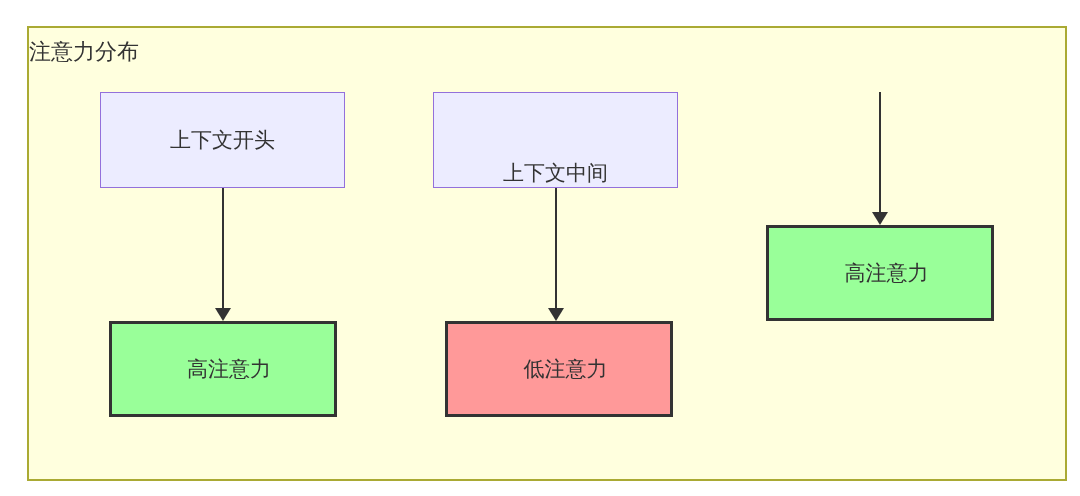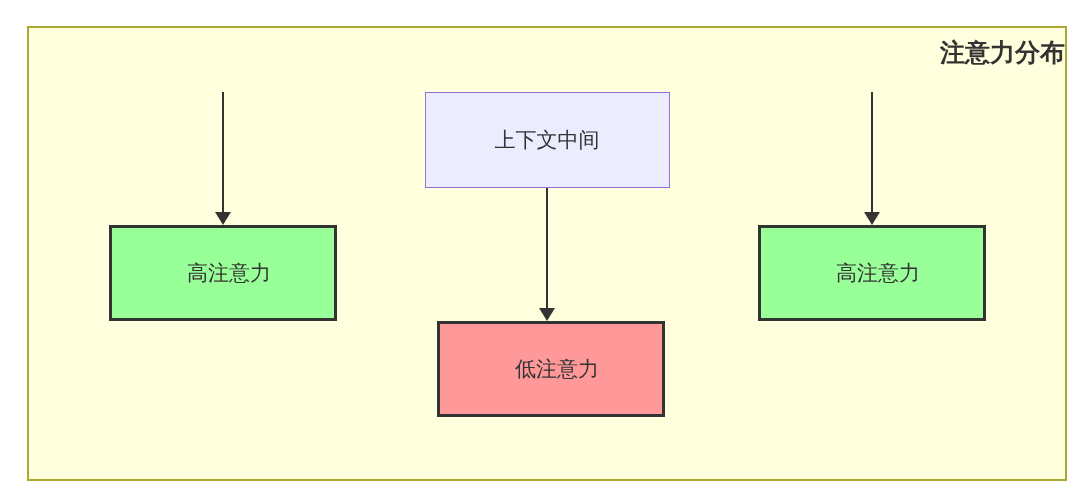--- a/index.html
+++ b/index.html
@@ -20,26 +20,25 @@
     position: absolute;
     left: 27px;
     top: 26px;
     width: 1040px;
     height: 455px;
     background: #ffffde;
     border: 2px solid #aaaa33;
   }
   .subgraph-title {
     margin-top: 9px;
-    text-align: right;
-    font-size: 25px;
+    text-align: left;
+    font-size: 22px;
     color: #333333;
     height: 30px;
     line-height: 30px;
-    font-weight: bold;
   }
   .columns {
     margin-top: 25px;
     display: flex;
     justify-content: center;
     gap: 88px;
   }
   .flow-column {
     display: flex;
     flex-direction: column;
@@ -92,31 +91,34 @@
 <body>
 
 <div class="page">
   <div class="subgraph" style="background-color: rgb(255, 255, 222); border-color: rgb(170, 170, 51);">
 
     <div class="subgraph-title">注意力分布</div>
 
     <div class="columns">
 
       <div class="flow-column">
+        <div class="source-box" style="background-color: rgb(236, 236, 255); border-color: rgb(147, 112, 219);">
+          <span>上下文开头</span>
+        </div>
         <div class="arrow">
           <div class="arrow-line" style="background-color: rgb(51, 51, 51);"></div>
           <div class="arrow-head" style="border-top-color: rgb(51, 51, 51);"></div>
         </div>
         <div class="result-box high" style="background-color: rgb(153, 255, 153); border-color: rgb(51, 51, 51);">
           <span>高注意力</span>
         </div>
       </div>
 
       <div class="flow-column">
-        <div class="source-box" style="background-color: rgb(236, 236, 255); border-color: rgb(147, 112, 219);">
+        <div class="source-box" style="background-color: rgb(236, 236, 255); border-color: rgb(147, 112, 219); align-items: flex-end;">
           <span>上下文中间</span>
         </div>
         <div class="arrow">
           <div class="arrow-line" style="background-color: rgb(51, 51, 51);"></div>
           <div class="arrow-head" style="border-top-color: rgb(51, 51, 51);"></div>
         </div>
         <div class="result-box low" style="background-color: rgb(255, 153, 153); border-color: rgb(51, 51, 51);">
           <span>低注意力</span>
         </div>
       </div>

